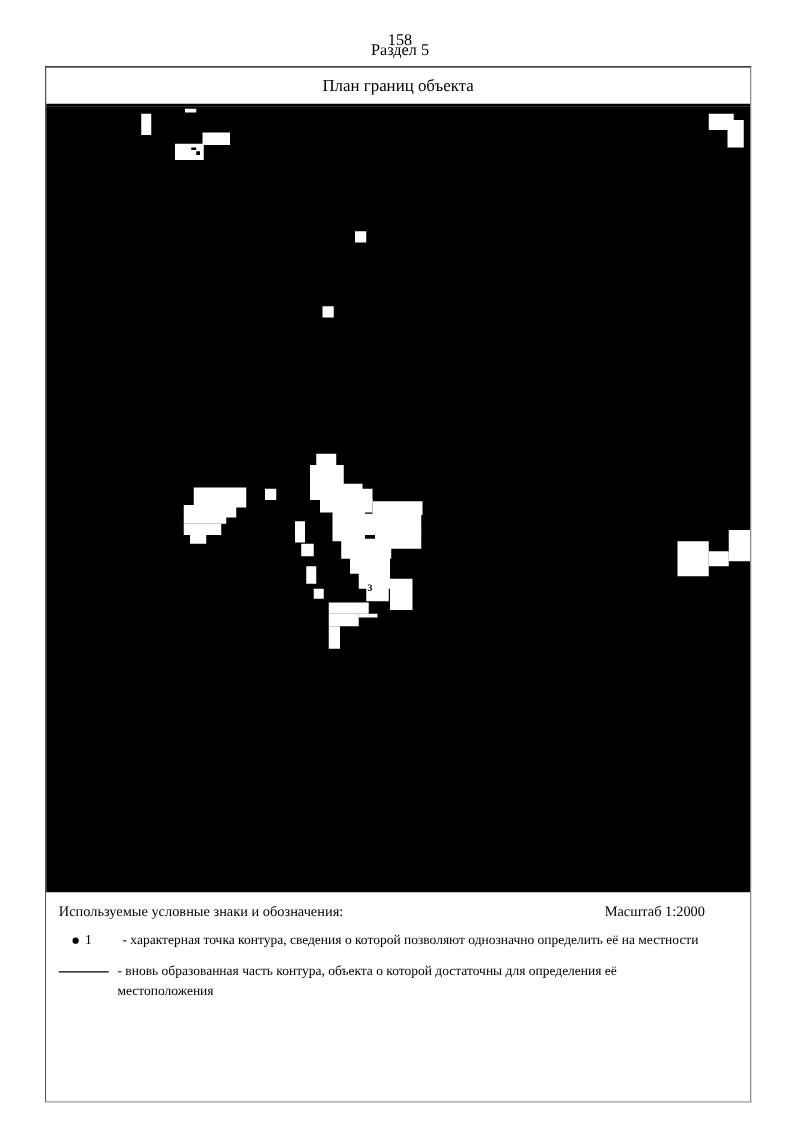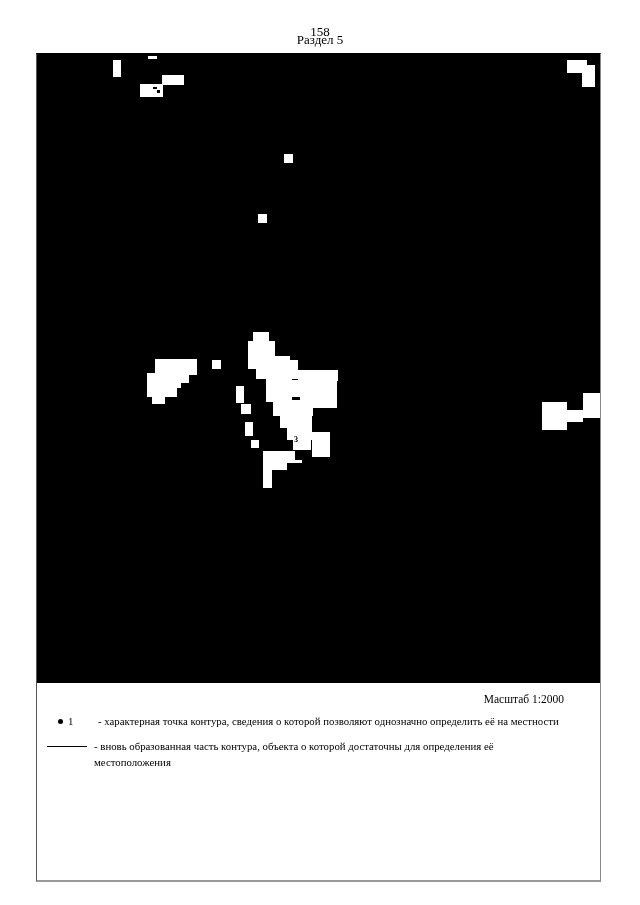--- a/index.html
+++ b/index.html
@@ -42,20 +42,21 @@
   .line-sym{position:absolute;left:10px;top:7px;width:40px;border-top:1px solid #000;}
   .li-2 .txt{position:absolute;left:57px;top:0;width:465px;line-height:1.45;}
 </style>
 </head>
 <body>
 
 <div class="center-line page-number">158</div>
 <div class="center-line section-title">Раздел 5</div>
 
 <div class="plan-box">
+  <div class="plan-title">План границ объекта</div>
 
   <div class="map">
     <svg width="563" height="629" viewBox="0 0 563 629">
         <polyline points="229,278 209,290 220,318 273,394 312,368" fill="none" stroke="#000000" stroke-width="1"></polyline>
         <circle cx="273" cy="394" r="3" fill="#000000"></circle>
       </svg>
   <div class="patch" style="left: 76px; top: 6px; width: 8px; height: 17px; background: rgb(255, 255, 255);"></div>
       <div class="patch" style="left: 111px; top: 2px; width: 9px; height: 3px; background: rgb(255, 255, 255);"></div>
       <div class="patch" style="left: 125px; top: 21px; width: 22px; height: 10px; background: rgb(255, 255, 255);"></div>
       <div class="patch" style="left: 103px; top: 30px; width: 23px; height: 13px; background: rgb(255, 255, 255);"></div>
@@ -94,20 +95,21 @@
       <div class="patch" style="left: 204px; top: 350px; width: 10px; height: 10px; background: rgb(255, 255, 255);"></div>
       <div class="patch" style="left: 208px; top: 368px; width: 8px; height: 14px; background: rgb(255, 255, 255);"></div>
       <div class="patch" style="left: 214px; top: 386px; width: 8px; height: 8px; background: rgb(255, 255, 255);"></div>
       <div class="speckle" style="left: 116px; top: 33px; width: 4px; height: 2px; background: rgb(0, 0, 0);"></div>
       <div class="speckle" style="left: 120px; top: 36px; width: 3px; height: 3px; background: rgb(0, 0, 0);"></div>
       <span class="pt-label" style="left: 259px; top: 386px;">3</span>
       <span class="pt-label" style="left: 272px; top: 401px;">4</span>
     </div>
 
   <div class="legend">
+    <div class="legend-header">Используемые условные знаки и обозначения:</div>
     <div class="legend-scale">Масштаб 1:2000</div>
 
     <div class="legend-item li-1">
       <span class="sym-point">
           <span class="dot"></span>
           <span>1</span>
         </span>
       <span class="txt">- характерная точка контура, сведения о которой позволяют однозначно определить её на местности</span>
     </div>
 

